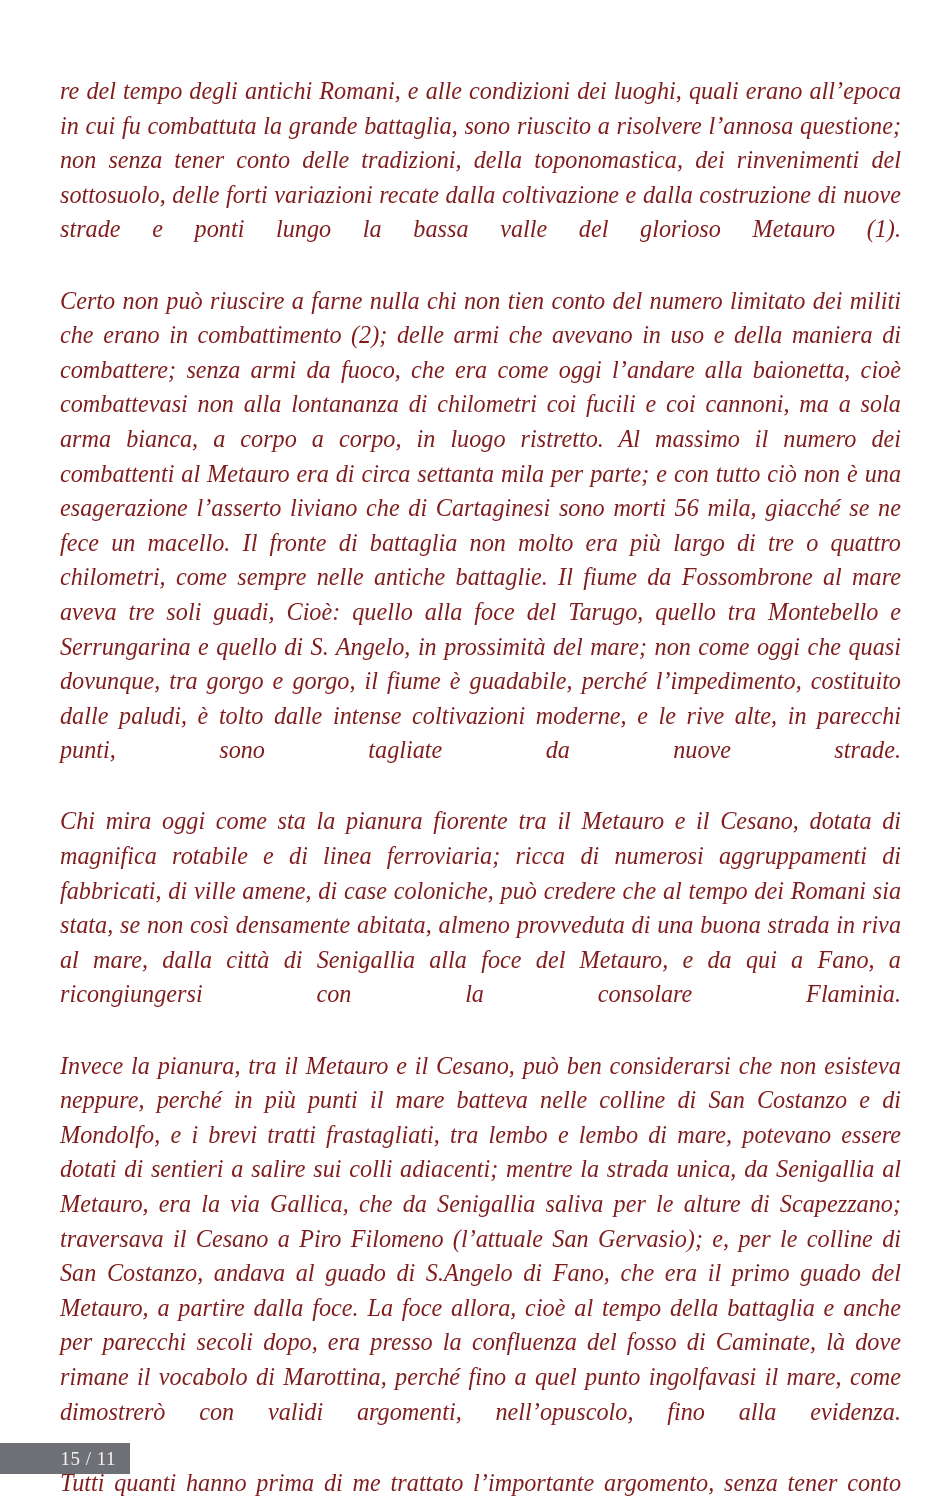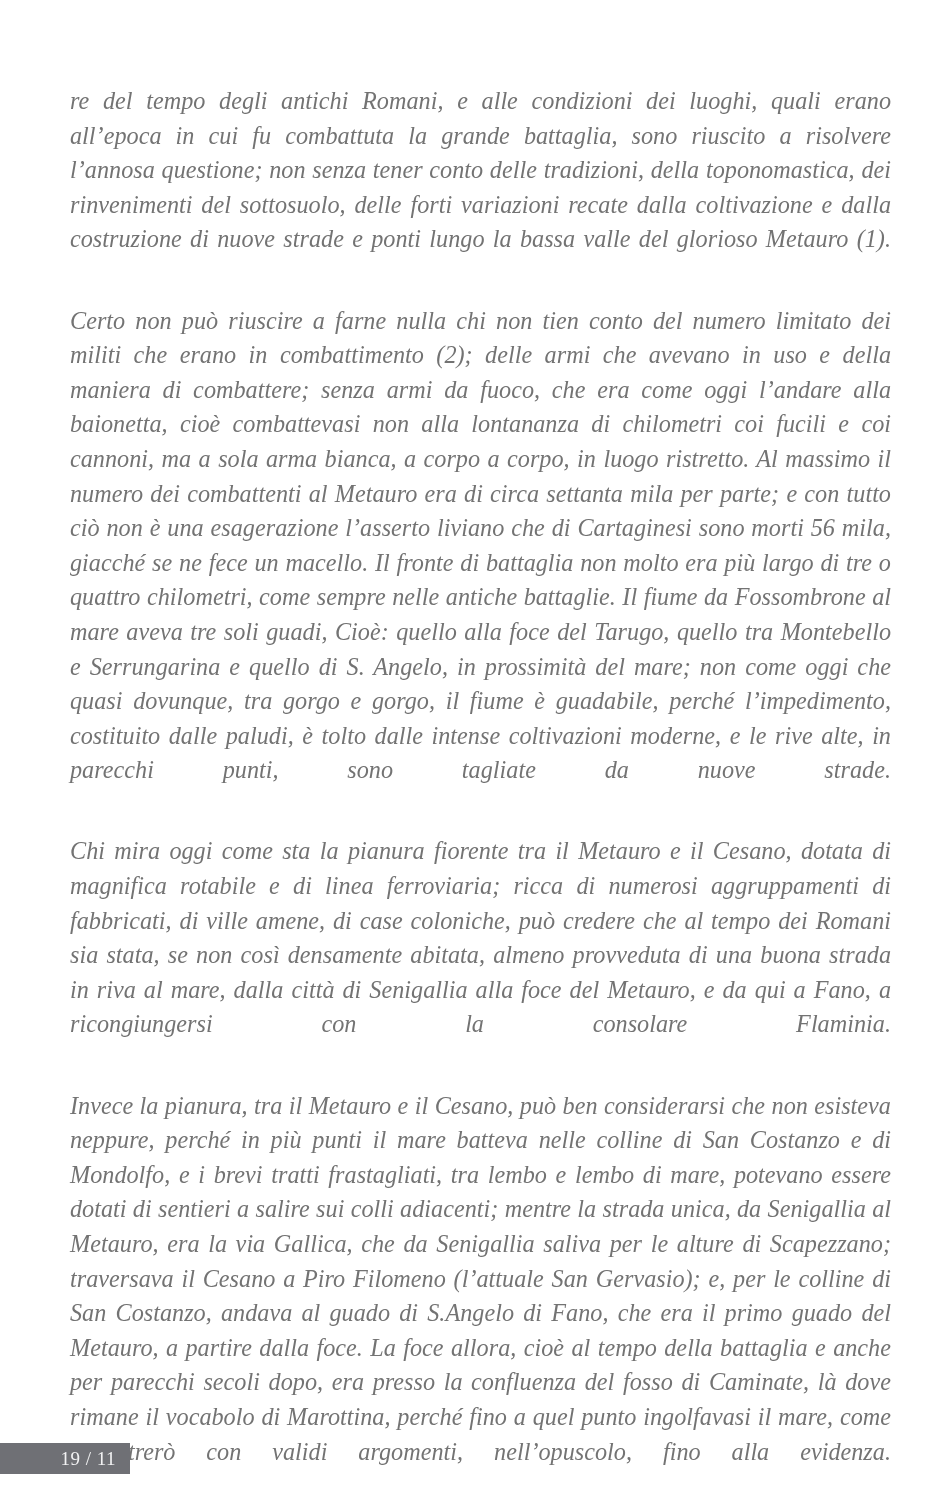--- a/index.html
+++ b/index.html
@@ -22,24 +22,24 @@
     left: 58px;
     top: 72px;
     width: 845px;
   }
 
   .para {
     font-family: "Liberation Serif", "DejaVu Serif", serif;
     font-style: italic;
     font-size: 24.2px;
     line-height: 34.6px;
-    color: #737373;
+    color: #7f1d1d;
     text-align: justify;
     text-justify: inter-word;
-    margin: 12px;
+    margin: 2px;
     hyphens: none;
     -webkit-hyphens: none;
     letter-spacing: 0.02px;
     word-spacing: 0.2px;
   }
 
   .para:last-child {
     text-align: justify;
   }
 
@@ -79,16 +79,16 @@
 
   <div class="text-column">
     <p class="para">re del tempo degli antichi Romani, e alle condizioni dei luoghi, quali erano all’epoca in cui fu combattuta la grande battaglia, sono riuscito a risolvere l’annosa questione; non senza tener conto delle tradizioni, della toponomastica, dei rinvenimenti del sottosuolo, delle forti variazioni recate dalla coltivazione e dalla costruzione di nuove strade e ponti lungo la bassa valle del glorioso Metauro (1).</p>
     <p class="para">Certo non può riuscire a farne nulla chi non tien conto del numero limitato dei militi che erano in combattimento (2); delle armi che avevano in uso e della maniera di combattere; senza armi da fuoco, che era come oggi l’andare alla baionetta, cioè combattevasi non alla lontananza di chilometri coi fucili e coi cannoni, ma a sola arma bianca, a corpo a corpo, in luogo ristretto. Al massimo il numero dei combattenti al Metauro era di circa settanta mila per parte; e con tutto ciò non è una esagerazione l’asserto liviano che di Cartaginesi sono morti 56 mila, giacché se ne fece un macello. Il fronte di battaglia non molto era più largo di tre o quattro chilometri, come sempre nelle antiche battaglie. Il fiume da Fossombrone al mare aveva tre soli guadi, Cioè: quello alla foce del Tarugo, quello tra Montebello e Serrungarina e quello di S. Angelo, in prossimità del mare; non come oggi che quasi dovunque, tra gorgo e gorgo, il fiume è guadabile, perché l’impedimento, costituito dalle paludi, è tolto dalle intense coltivazioni moderne, e le rive alte, in parecchi punti, sono tagliate da nuove strade.</p>
     <p class="para"> Chi mira oggi come sta la pianura fiorente tra il Metauro e il Cesano, dotata di magnifica rotabile e di linea ferroviaria; ricca di numerosi aggruppamenti di fabbricati, di ville amene, di case coloniche, può credere che al tempo dei Romani sia stata, se non così densamente abitata, almeno provveduta di una buona strada in riva al mare, dalla città di Senigallia alla foce del Metauro, e da qui a Fano, a ricongiungersi con la consolare Flaminia.</p>
     <p class="para">Invece la pianura, tra il Metauro e il Cesano, può ben considerarsi che non esisteva neppure, perché in più punti il mare batteva nelle colline di San Costanzo e di Mondolfo, e i brevi tratti frastagliati, tra lembo e lembo di mare, potevano essere dotati di sentieri a salire sui colli adiacenti; mentre la strada unica, da Senigallia al Metauro, era la via Gallica, che da Senigallia saliva per le alture di Scapezzano; traversava il Cesano a Piro Filomeno (l’attuale San Gervasio); e, per le colline di San Costanzo, andava al guado di S.Angelo di Fano, che era il primo guado del Metauro, a partire dalla foce. La foce allora, cioè al tempo della battaglia e anche per parecchi secoli dopo, era presso la confluenza del fosso di Caminate, là dove rimane il vocabolo di Marottina, perché fino a quel punto ingolfavasi il mare, come dimostrerò con validi argomenti, nell’opuscolo, fino alla evidenza.</p>
     <p class="para">Tutti quanti hanno prima di me trattato l’importante argomento, senza tener conto dell’affermazione di Appiano, che dice, essere disceso Asdrubale “penetrando in Etruria, hanno creduto che l’esercito cartaginese fosse disceso per la Flaminia, da Rimini al Metauro. È un errore madornale, non solo perché urta contro la narrazione di Appiano, ma anche perché la Flaminia scendeva tra colline di dolce declivio, tanto da Rimini a Pesaro, come da Pesaro al Metauro; per la qual cosa è assurdo immaginare che quivi Porzio Licinio abbia potuto chiudere i valichi con pochi veliti, sia pure valorosissimi, a un imponente esercito. Si rende necessario</p>
   </div>
 
   <div class="page-badge">
-    <span class="page-badge-label">19 / 11</span>
+    <span class="page-badge-label">15 / 11</span>
   </div>
 
 </div>
 
 </body></html>

